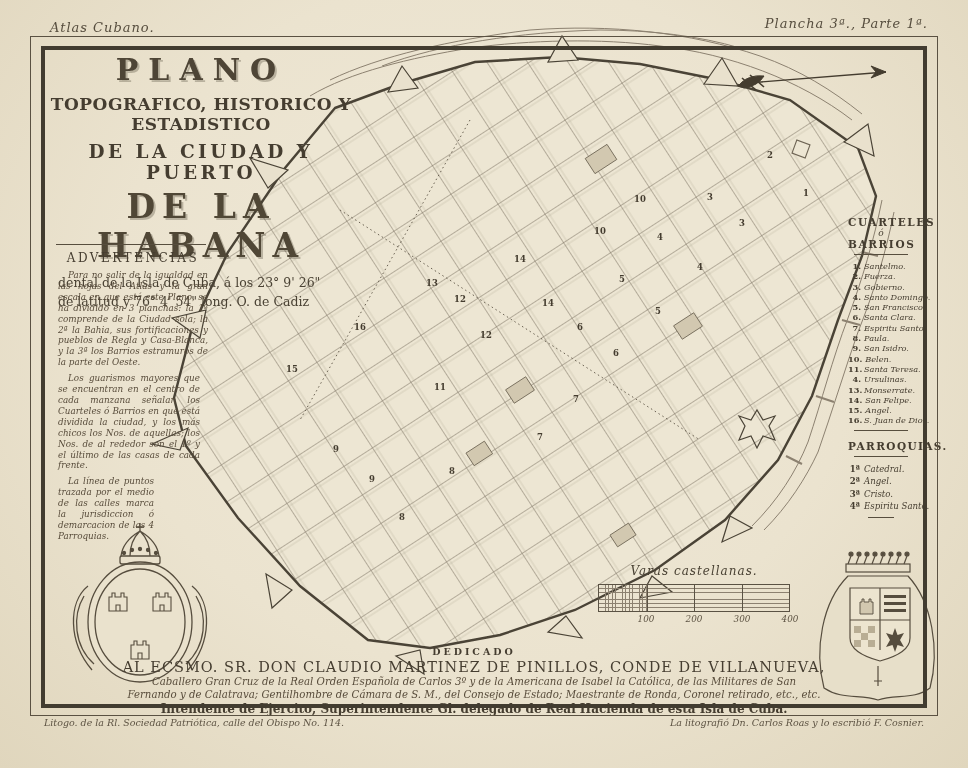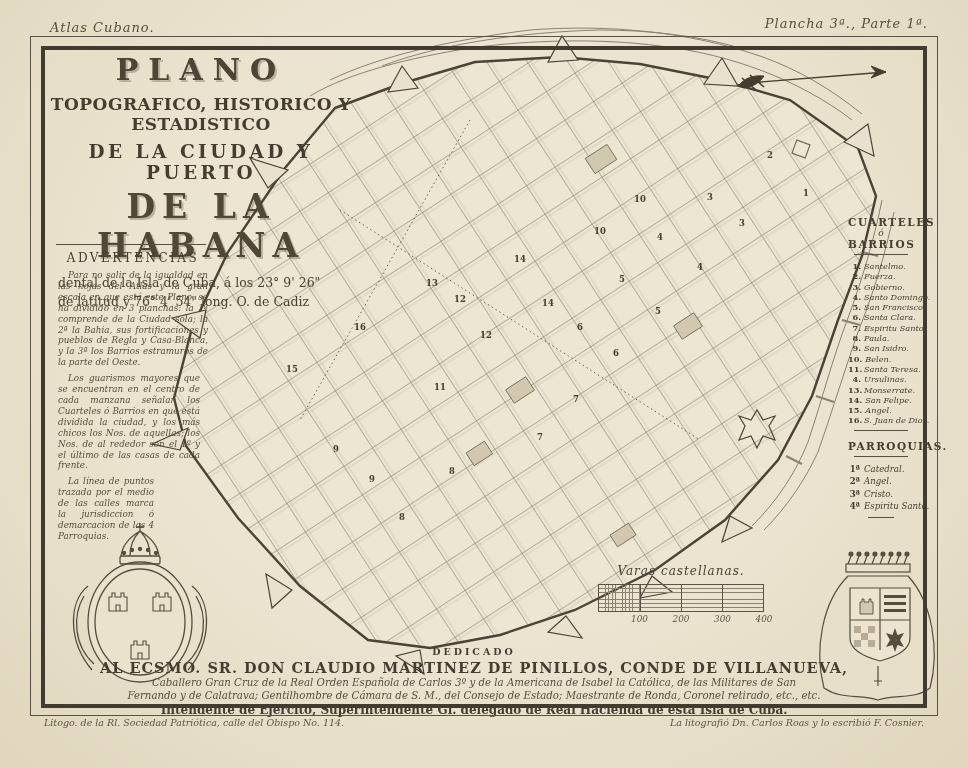--- a/index.html
+++ b/index.html
@@ -46,33 +46,33 @@
   .leg-items{margin-top:6px}
   .leg-item{display:flex;gap:3px;font-size:8.2px;line-height:10.3px;white-space:nowrap}
   .leg-item .n{font-weight:bold;min-width:13px;text-align:right}
   .leg-item .lbl{font-style:italic}
   .par-title{font-size:10.5px;font-weight:bold;letter-spacing:1.4px;text-align:center;margin-top:9px}
   .par-items{margin-top:6px}
   .par-item{display:flex;gap:4px;font-size:8.6px;line-height:12.5px;white-space:nowrap}
   .par-item .n{font-weight:bold;min-width:12px;text-align:right}
   .par-item .lbl{font-style:italic}
   
-  .scalebar{position:absolute;left:598px;top:564px;width:166px;z-index:2}
+  .scalebar{position:absolute;left:598px;top:564px;width:192px;z-index:2}
   .sb-label{font-style:italic;font-size:12px;letter-spacing:1px;text-align:center;color:#4a4234}
   .sb-bar{margin-top:6px;height:26px;border:1px solid#5a5244;position:relative;
     background:repeating-linear-gradient(to bottom,rgba(0,0,0,0) 0 3px,#8c8170 3px 3.8px)}
   .sb-hatch{position:absolute;left:0;top:0;bottom:0;width:25%;border-right:1px solid #5a5244;
     background:repeating-linear-gradient(to right,rgba(0,0,0,0) 0 2.6px,#8c8170 2.6px 3.4px)}
   .sb-div{position:absolute;top:0;bottom:0;width:1px;background:#5a5244}
   .sb-ticks{position:relative;height:12px;font-size:8.8px;font-style:italic;color:#5d5343}
   .sb-ticks span{position:absolute;transform:translateX(-50%);top:2px}
   
   .dedication{position:absolute;left:60px;right:80px;top:646px;text-align:center;z-index:2}
   .d-kicker{font-size:9.5px;font-weight:bold;letter-spacing:3px;color:#453d30}
-  .d-line1{font-size:14.5px;font-weight:bold;letter-spacing:1px;margin-top:2px;color:#453d30}
+  .d-line1{font-size:14.5px;font-weight:normal;letter-spacing:1px;margin-top:2px;color:#453d30}
   .d-script{font-size:10.2px;font-style:italic;line-height:1.15;margin-top:1px;color:#584c3b}
   .d-line4{font-size:12px;font-weight:bold;margin-top:2px;color:#453d30}
   
   .map-svg{position:absolute;inset:0;z-index:1}
   #cuartel-markers text{font:700 8.5px "DejaVu Serif","Liberation Serif",serif;fill:#443c2f;text-anchor:middle}
 </style>
 </head>
 <body>
 
 <div class="paper"></div>

